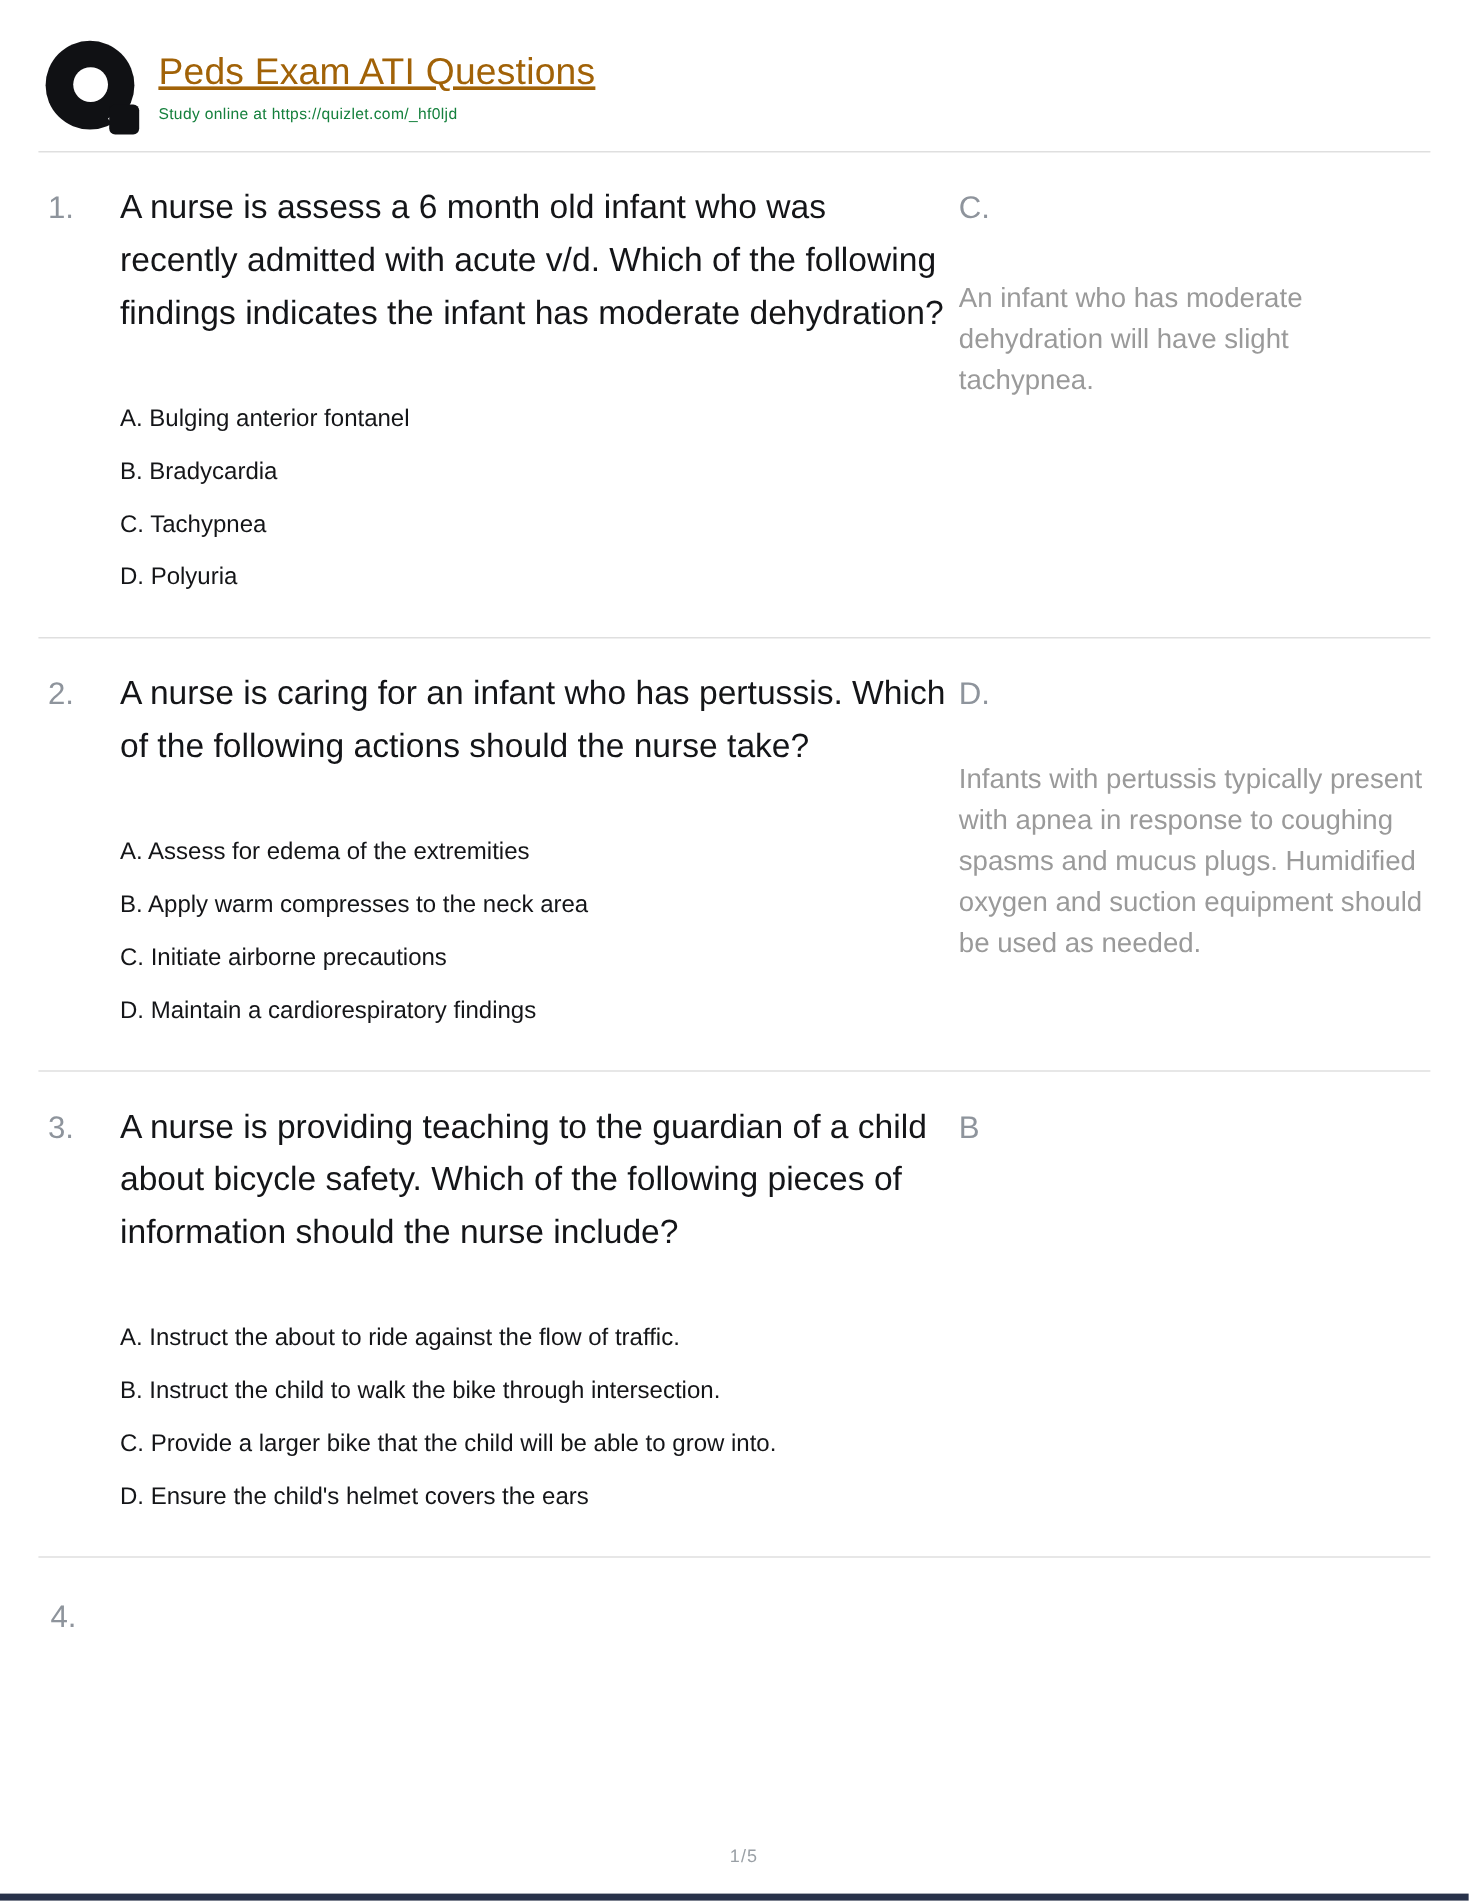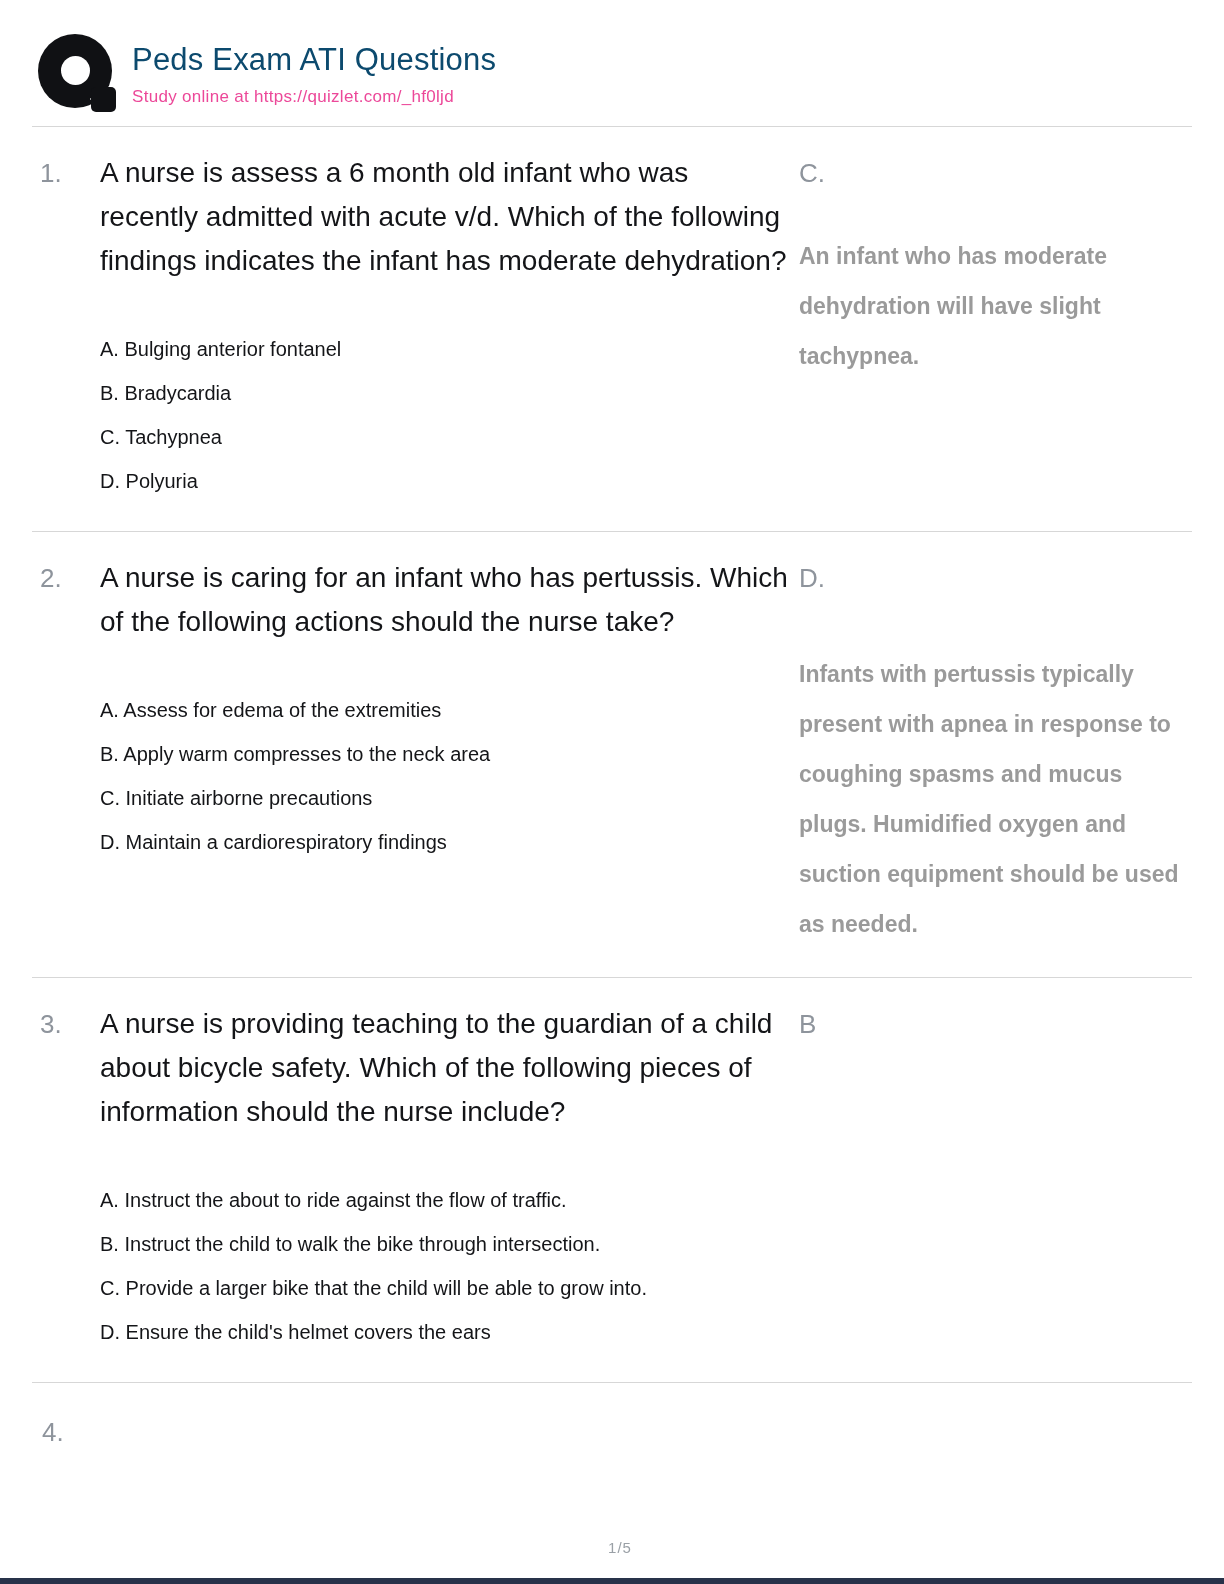--- a/index.html
+++ b/index.html
@@ -13,45 +13,45 @@
 
   
   .header { display:flex; align-items:flex-start; padding:34px 40px 16px 38px; }
   .logo { position:relative; width:78px; height:76px; margin-right:16px; flex:0 0 auto; }
   .logo-ring { position:absolute; left:0; top:0; width:74px; height:74px; border-radius:50%; background:#101114; }
   .logo-hole { position:absolute; left:23px; top:22px; width:29px; height:29px; border-radius:50%; background:#ffffff; }
   .logo-tail { position:absolute; right:0px; bottom:-2px; width:25px; height:25px; background:#101114; border-radius:5px; }
   .logo-gap  { position:absolute; right:14px; bottom:6px; width:10px; height:10px; background:#ffffff; transform:rotate(45deg); }
 
   .header-text { padding-top:8px; }
-  .title { font-size:31px; color:#0c4a6e; letter-spacing:0.2px; }
-  .subtitle { margin-top:9px; font-size:17px; color:#ec4899; font-weight:300; letter-spacing:0.3px; }
+  .title { font-size:31px; color:#a16207; letter-spacing:0.2px;text-decoration:underline; }
+  .subtitle { margin-top:9px; font-size:13px; color:#15803d; font-weight:300; letter-spacing:0.3px; }
 
   .rule { height:1px; background:#d7d7d7; margin:0 32px; }
 
   
   .question { display:flex; align-items:flex-start; padding:24px 34px 28px 40px; }
   .qnum {
     flex:0 0 60px;
     color:#8e949c; font-size:26px; line-height:44px; font-weight:300;
   }
   .qbody {
     flex:0 0 695px; padding-right:6px;
     font-size:28px; line-height:44px; color:#141518;
   }
   .qgap { height:44px; }
   .option { font-size:20px; line-height:44px; color:#141518; }
 
   .answer { flex:1 1 auto; padding-left:4px; }
   .answer-letter { color:#8e949c; font-size:26px; line-height:44px; font-weight:300; }
   .answer-expl {
     margin-top:36px;
-    color:#9a9a9a; font-size:23px; line-height:50px; font-weight:700;
+    color:#9a9a9a; font-size:23px; line-height:34px; font-weight:400;
   }
-  .answer-expl.tight { margin-top:49px; }
+  .answer-expl.tight { margin-top:32px; }
 
   .next-q { padding:34px 0 0 42px; color:#8e949c; font-size:26px; font-weight:300; }
 
   .footer {
     position:absolute; left:16px; right:0; bottom:28px;
     text-align:center; color:#9aa0a6; font-size:15px; letter-spacing:1px;
   }
   .bottom-bar { position:absolute; left:0; right:0; bottom:0; height:6px; background:#28324a; }
 </style>
 </head>

